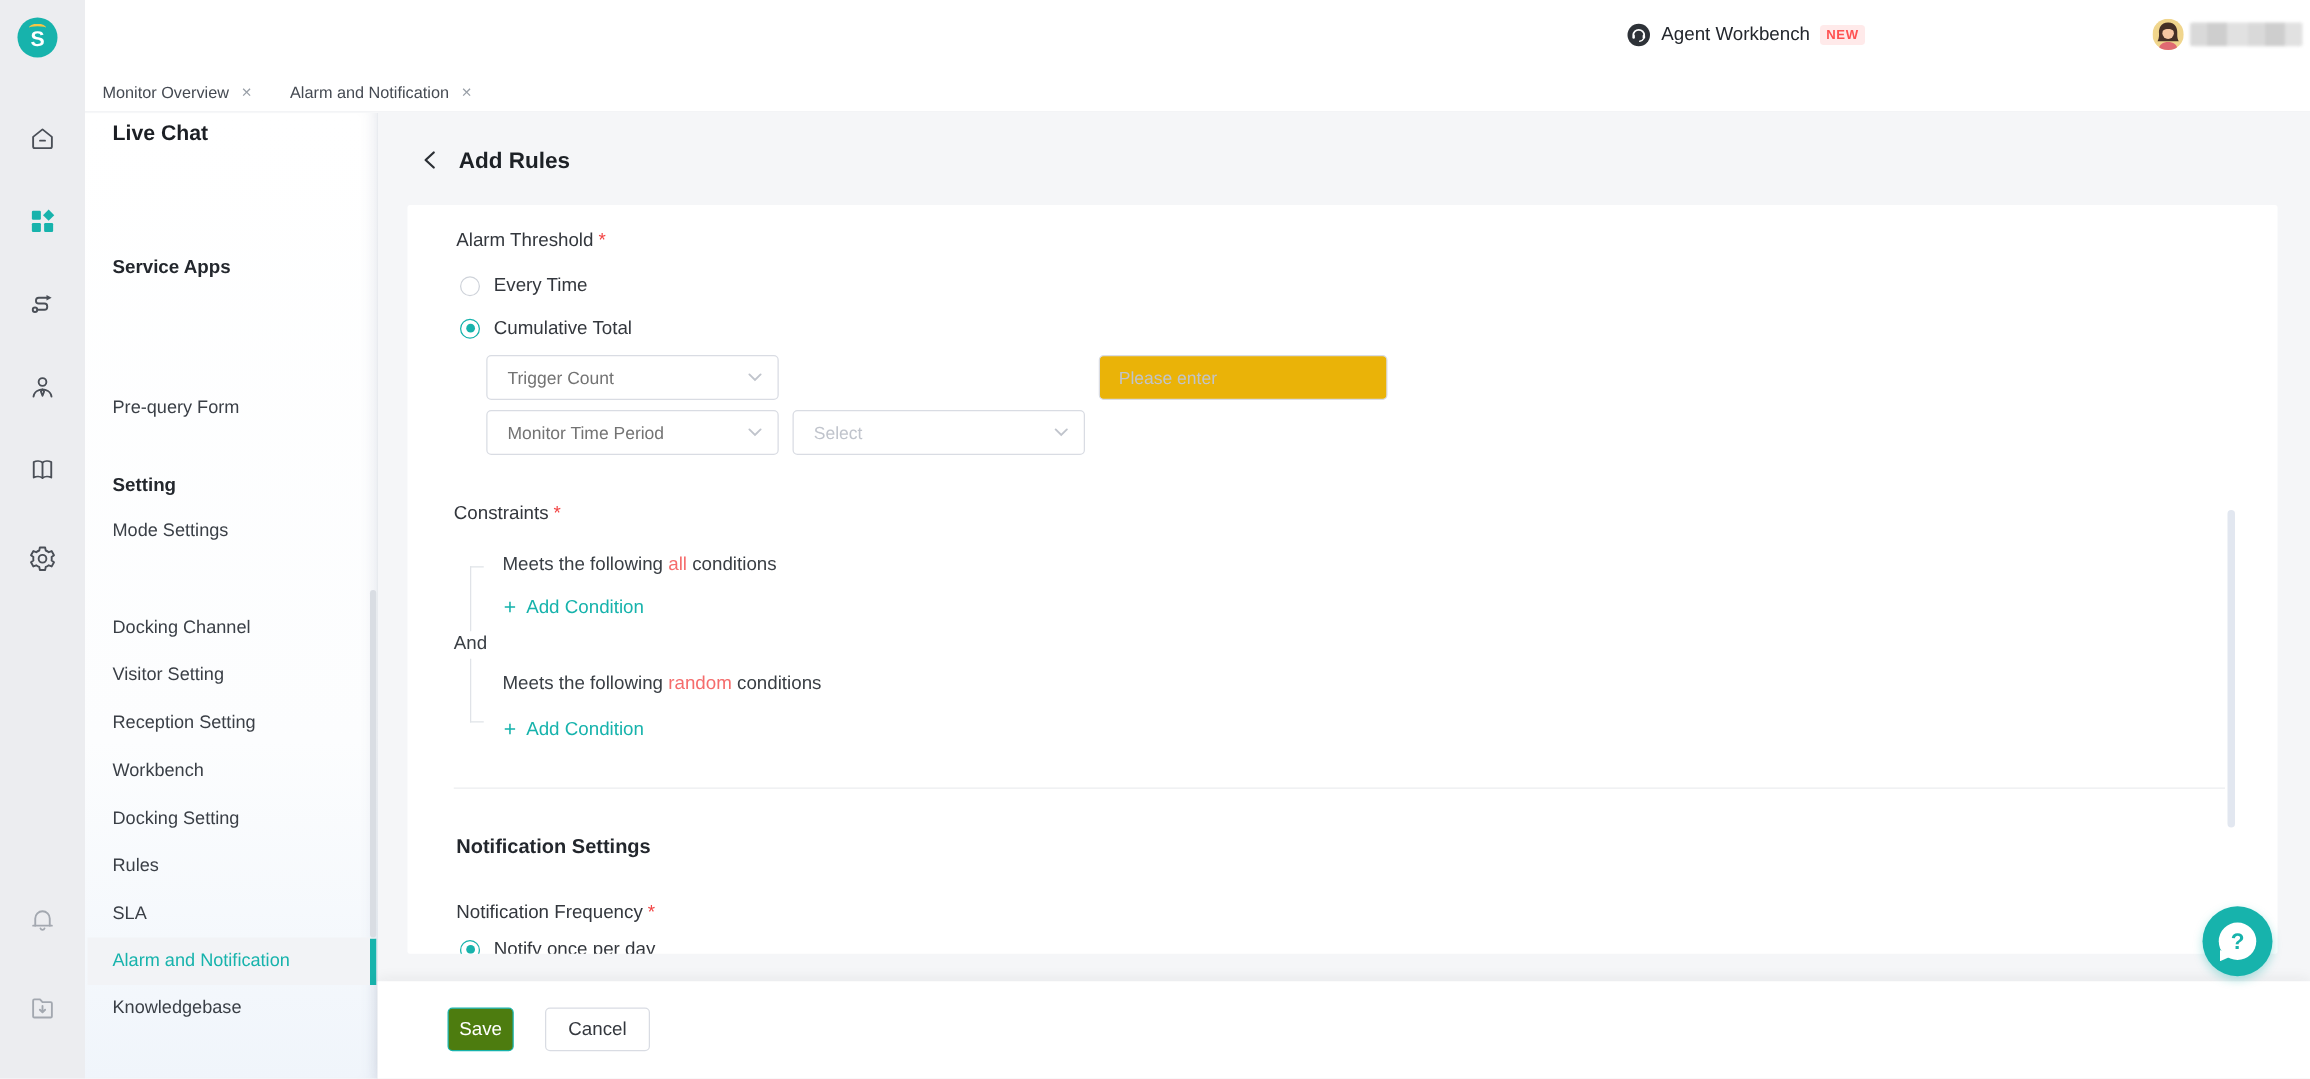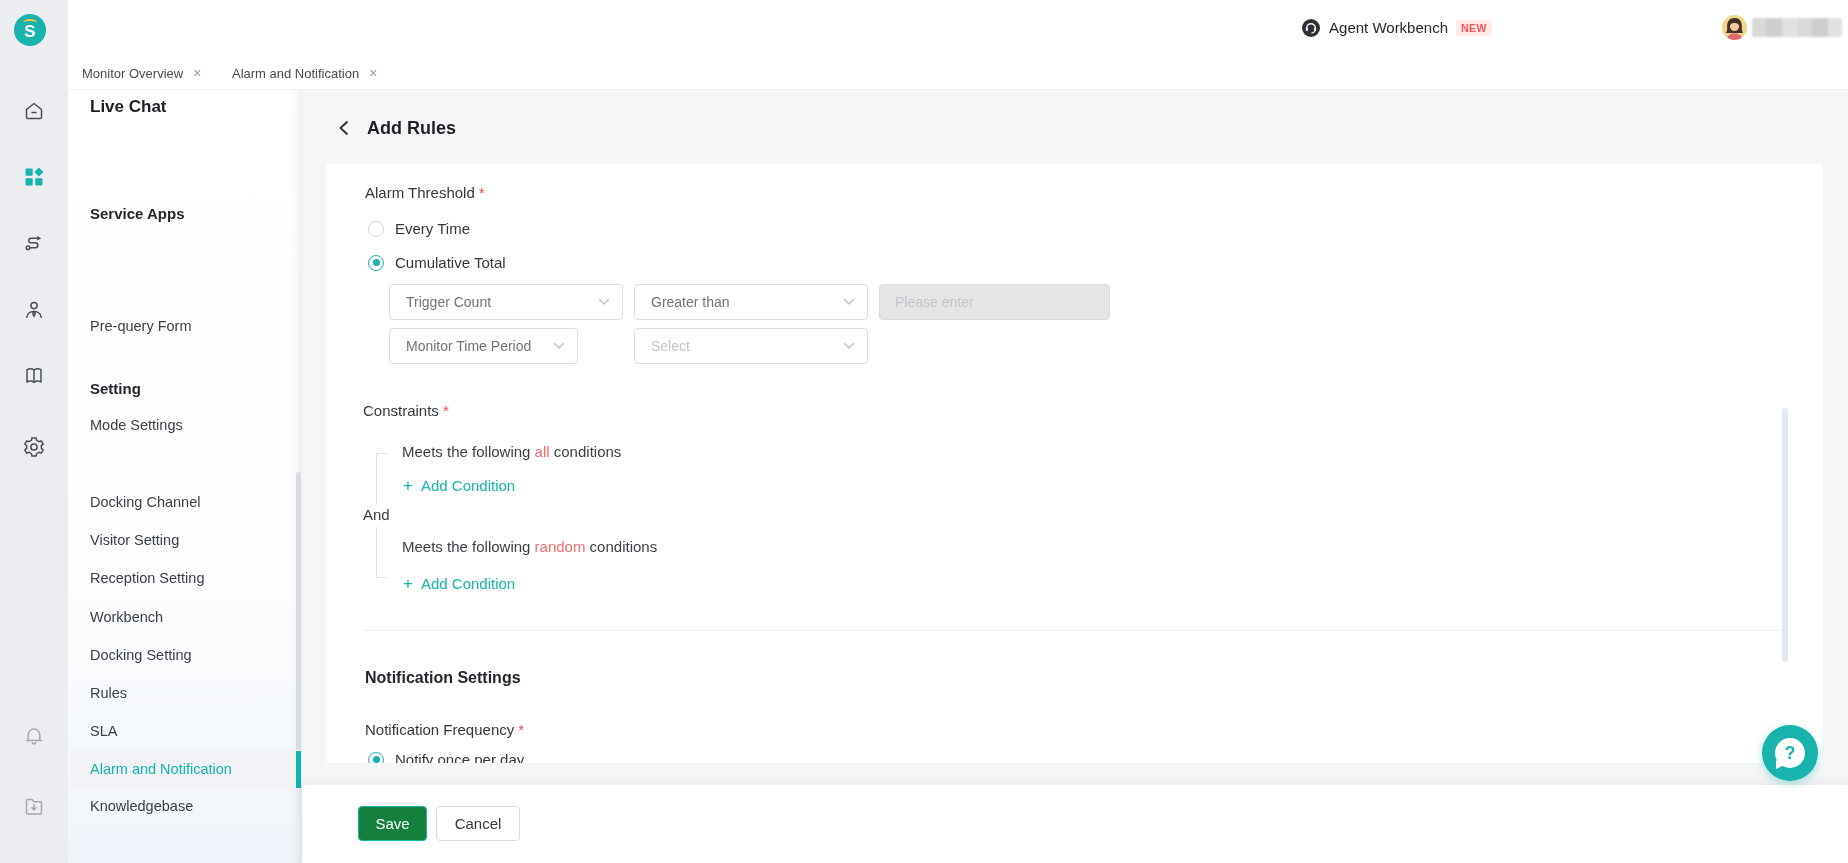--- a/index.html
+++ b/index.html
@@ -49,36 +49,36 @@
 
   .radio-row { display:flex; align-items:center; gap:11px; cursor:pointer; }
   .radio { width:16px; height:16px; border-radius:50%; border:1.5px solid #cfd3da; background:#fff; position:relative; flex:0 0 16px; }
   .radio.checked { border-color:#17b3ac; }
   .radio.checked::after { content:""; position:absolute; left:3.5px; top:3.5px; width:7px; height:7px; border-radius:50%; background:#17b3ac; }
   .radio-label { font-size:15px; color:#33373d; }
 
   .select { height:36px; background:#fff; border:1px solid #d9dce3; border-radius:4px; display:flex; align-items:center; justify-content:space-between; padding:0 12px 0 16px; cursor:pointer; }
   .sel-text { font-size:14px; color:#737373; }
   .sel-text.ph { color:#c0c4cc; }
-  .txt-input { height:36px; background:#e5e5e5; border:1px solid #d9dce3; border-radius:4px; padding:0 15px; font-size:14px; color:#303338; font-family:inherit; outline:none; }
+  .txt-input { height:36px; background:#eab308; border:1px solid #d9dce3; border-radius:4px; padding:0 15px; font-size:14px; color:#303338; font-family:inherit; outline:none; }
   .txt-input::placeholder { color:#c0c4cc; }
 
   .cond-text { font-size:15px; color:#3a3f45; }
   .kw { color:#f56c6c; }
   .add-link { display:flex; align-items:center; gap:8px; color:#17b3ac; font-size:15px; cursor:pointer; }
   .plus { font-size:17px; line-height:1; }
   .tree-line { background:#e0e3e8; }
   .divider { height:1px; background:#ebedf0; }
   .sec-heading { font-size:16px; font-weight:bold; color:#23272d; }
   .card-scroll-thumb { left:1456px; top:244px; width:6px; height:254px; background:#e2e7f0; border-radius:3px; cursor:pointer; }
 
   
   .footer { left:302px; top:785px; width:1546px; height:78px; background:#fff; box-shadow:0 -3px 10px rgba(30,35,40,.06); z-index:15; }
   .btn { height:35px; border-radius:4px; font-size:15px; font-family:inherit; cursor:pointer; display:flex; align-items:center; justify-content:center; }
-  .btn-save { left:56px; top:21px; width:69px; background:#15803d; border:1px solid #17b3ac; color:#fff; }
+  .btn-save { left:56px; top:21px; width:53px; background:#4d7c0f; border:1px solid #17b3ac; color:#fff; }
   .btn-cancel { left:134px; top:21px; width:84px; background:#fff; border:1px solid #d9dce3; color:#33373d; }
 
   
   .help-fab { left:1762px; top:725px; width:56px; height:56px; border-radius:50%; background:#17b3ac; box-shadow:0 3px 8px rgba(23,179,172,.35); display:flex; align-items:center; justify-content:center; cursor:pointer; z-index:40; }
   .help-bubble { position:relative; width:30px; height:30px; background:#fff; border-radius:50%; display:flex; align-items:center; justify-content:center; font-weight:bold; font-size:18px; color:#17b3ac; }
   .help-bubble::after { content:""; position:absolute; left:1px; bottom:-1px; width:9px; height:9px; background:#fff; clip-path:polygon(0 100%,0 0,100% 55%); }
 </style>
 </head>
 <body>
 
@@ -231,29 +231,23 @@
       <span class="radio checked"></span>
       <span class="radio-label">Cumulative Total</span>
     </div>
 
     <div class="abs select" style="left:63px; top:120px; width:234px;">
       <span class="sel-text">Trigger Count</span>
       <svg width="12" height="8" viewBox="0 0 12 8" fill="none" stroke="#c0c4cc" stroke-width="1.5" stroke-linecap="round">
           <path d="M1.5 1.5 L6 6 L10.5 1.5"></path>
         </svg>
     </div>
-    <div class="abs select" style="left:308px; top:120px; width:234px;">
-      <span class="sel-text">Greater than</span>
-      <svg width="12" height="8" viewBox="0 0 12 8" fill="none" stroke="#c0c4cc" stroke-width="1.5" stroke-linecap="round">
-          <path d="M1.5 1.5 L6 6 L10.5 1.5"></path>
-        </svg>
-    </div>
     <input class="abs txt-input" style="left: 553px; top: 120px; width: 231px;" placeholder="Please enter">
 
-    <div class="abs select" style="left:63px; top:164px; width:189px;">
+    <div class="abs select" style="left:63px; top:164px; width:234px;">
       <span class="sel-text">Monitor Time Period</span>
       <svg width="12" height="8" viewBox="0 0 12 8" fill="none" stroke="#c0c4cc" stroke-width="1.5" stroke-linecap="round">
           <path d="M1.5 1.5 L6 6 L10.5 1.5"></path>
         </svg>
     </div>
     <div class="abs select" style="left:308px; top:164px; width:234px;">
       <span class="sel-text ph">Select</span>
       <svg width="12" height="8" viewBox="0 0 12 8" fill="none" stroke="#c0c4cc" stroke-width="1.5" stroke-linecap="round">
           <path d="M1.5 1.5 L6 6 L10.5 1.5"></path>
         </svg>

